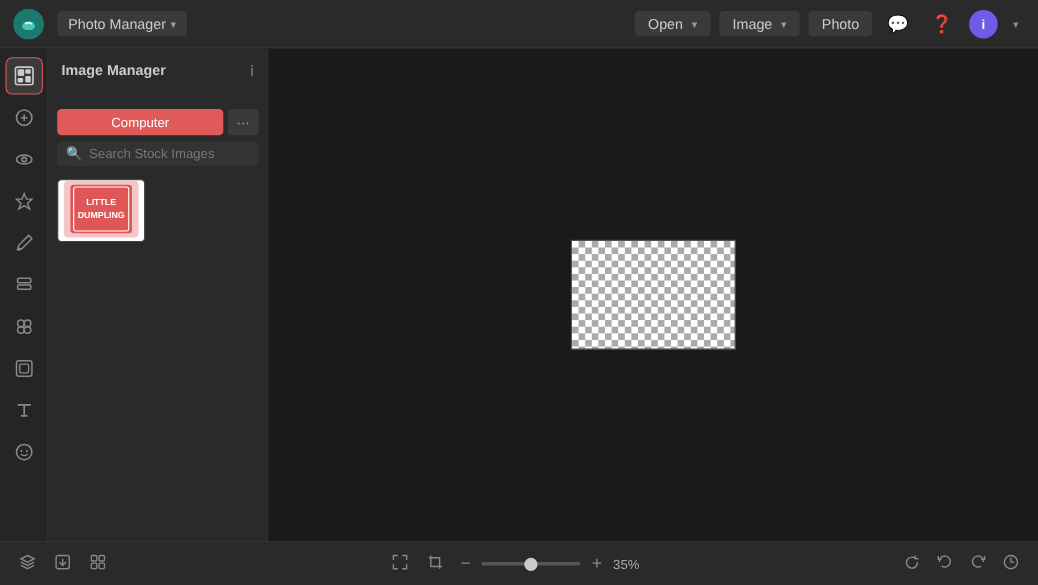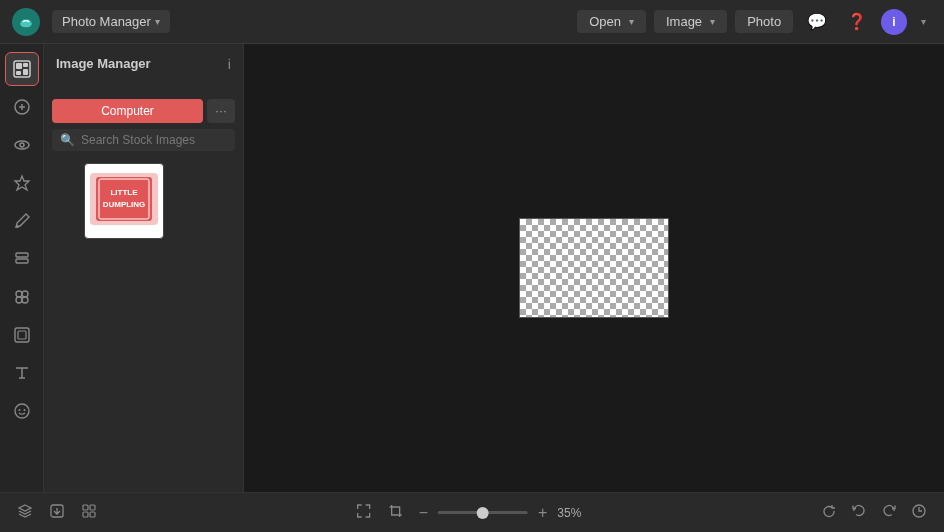--- a/index.html
+++ b/index.html
@@ -203,27 +203,26 @@
     }
     .panel-search input::placeholder { color: #777; }
     .panel-images {
       padding: 4px 8px;
       display: flex;
       flex-wrap: wrap;
       gap: 4px;
     }
     .image-thumb {
       width: 80px;
-      height: 76px;
+      height: 57px;
       border-radius: 4px;
       overflow: hidden;
       background: #fff;
       cursor: pointer;
       border: 1px solid #444;
-      margin-left: 32px;
     }
     .image-thumb-inner {
       width: 100%;
       height: 100%;
       display: flex;
       align-items: center;
       justify-content: center;
     }
 
     

